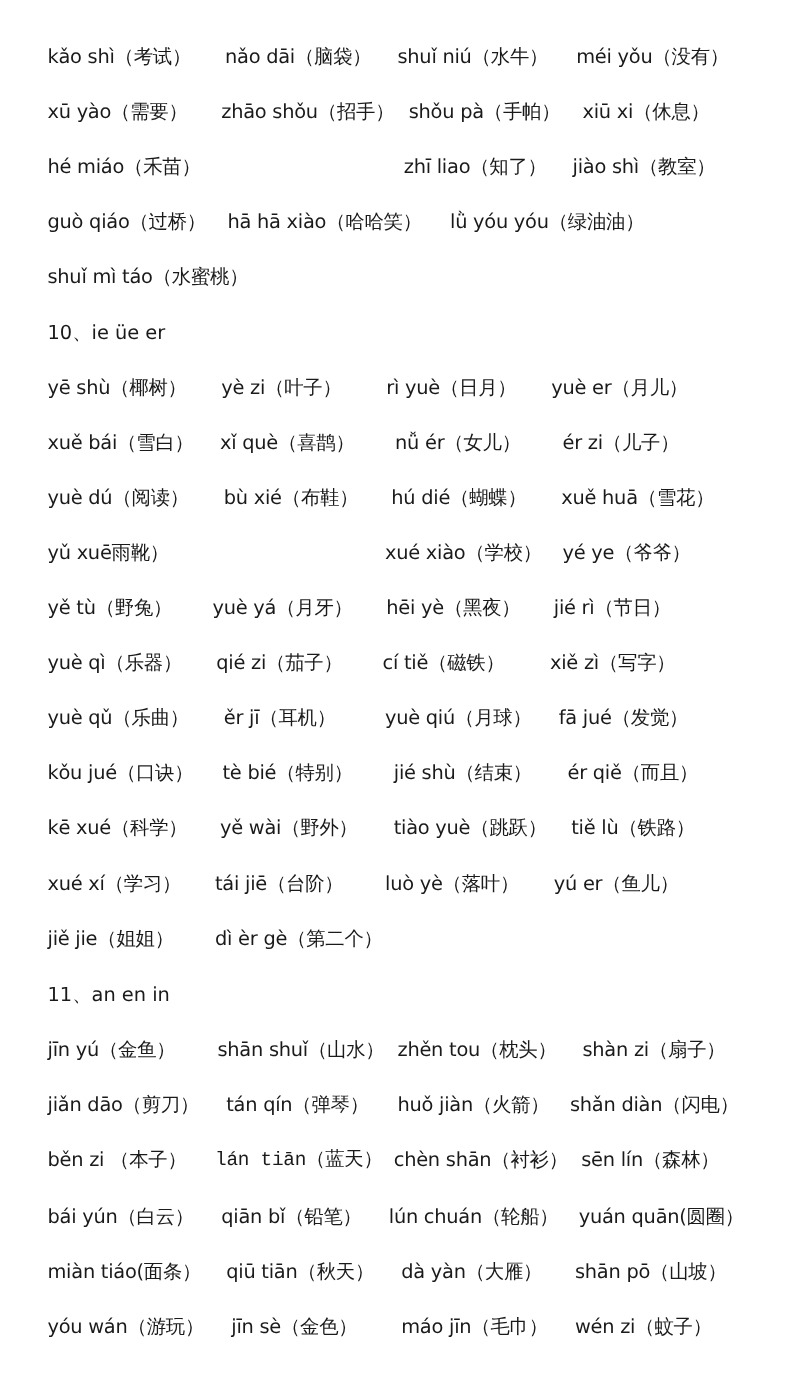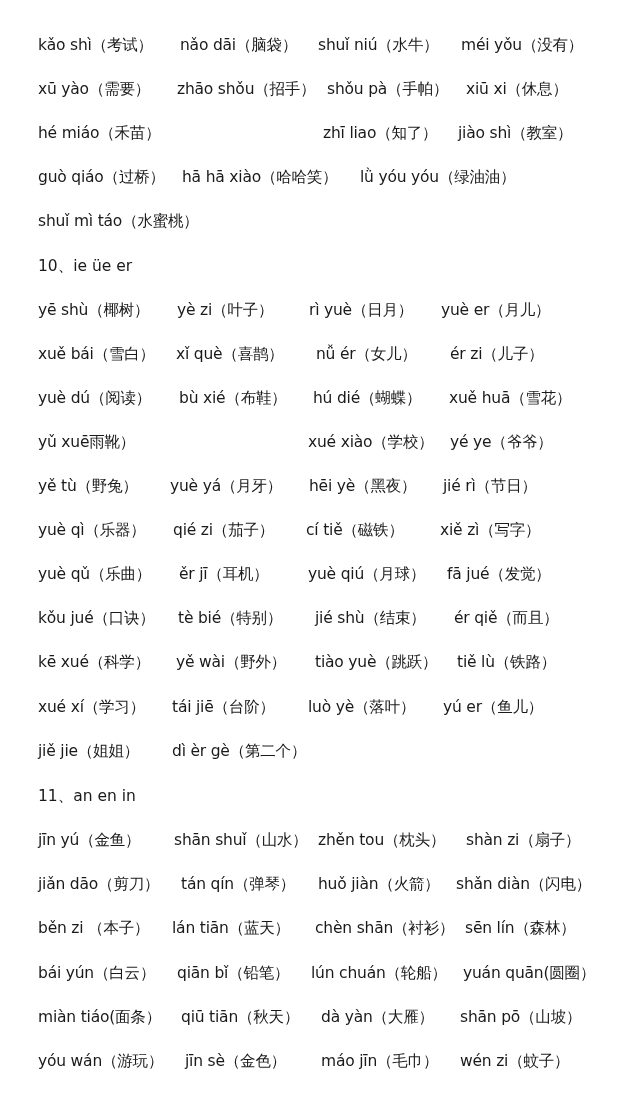--- a/index.html
+++ b/index.html
@@ -150,21 +150,21 @@
       <span class="item" style="left: 466px;">shàn zi（扇子）</span>
     </div>
     <div class="row" style="top: 869px;">
       <span class="item" style="left: 38px;">jiǎn dāo（剪刀）</span>
       <span class="item" style="left: 181px;">tán qín（弹琴）</span>
       <span class="item" style="left: 318px;">huǒ jiàn（火箭）</span>
       <span class="item" style="left: 456px;">shǎn diàn（闪电）</span>
     </div>
     <div class="row" style="top: 913px;">
       <span class="item" style="left: 38px;">běn zi （本子）</span>
-      <span class="item" style="left: 172px;">lán tiān（蓝天）</span>
+      <span class="item" style="left: 172px; font-family: Liberation Mono, monospace;">lán tiān（蓝天）</span>
       <span class="item" style="left: 315px;">chèn shān（衬衫）</span>
       <span class="item" style="left: 465px;">sēn lín（森林）</span>
     </div>
     <div class="row" style="top: 958px;">
       <span class="item" style="left: 38px;">bái yún（白云）</span>
       <span class="item" style="left: 177px;">qiān bǐ（铅笔）</span>
       <span class="item" style="left: 311px;">lún chuán（轮船）</span>
       <span class="item" style="left: 463px;">yuán quān(圆圈）</span>
     </div>
     <div class="row" style="top: 1002px;">

